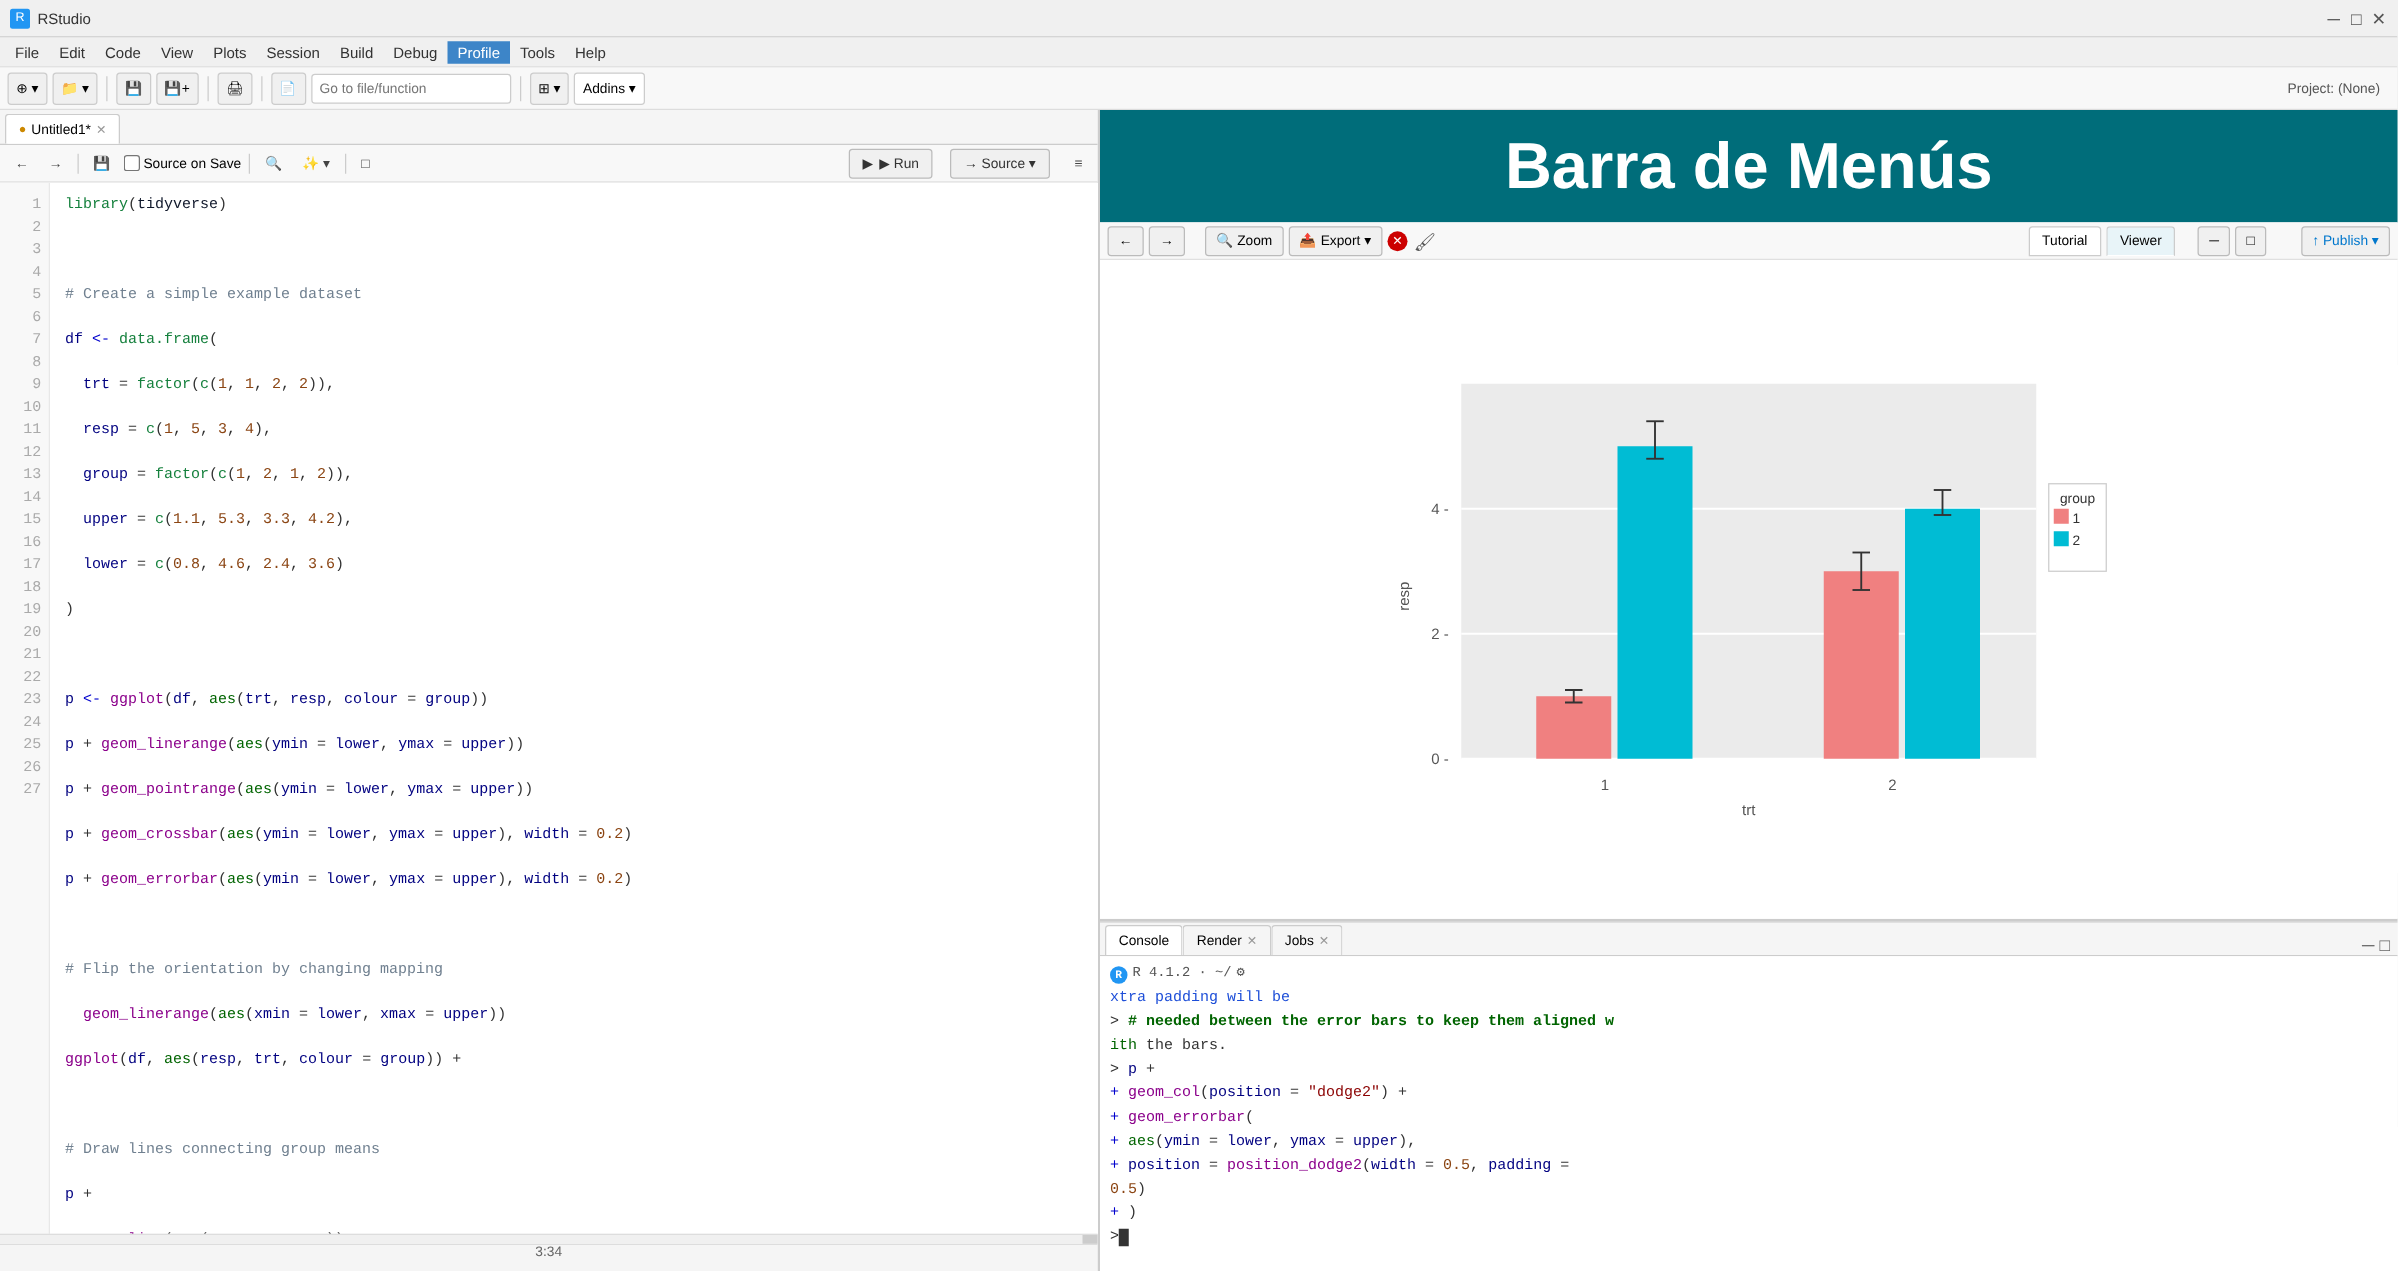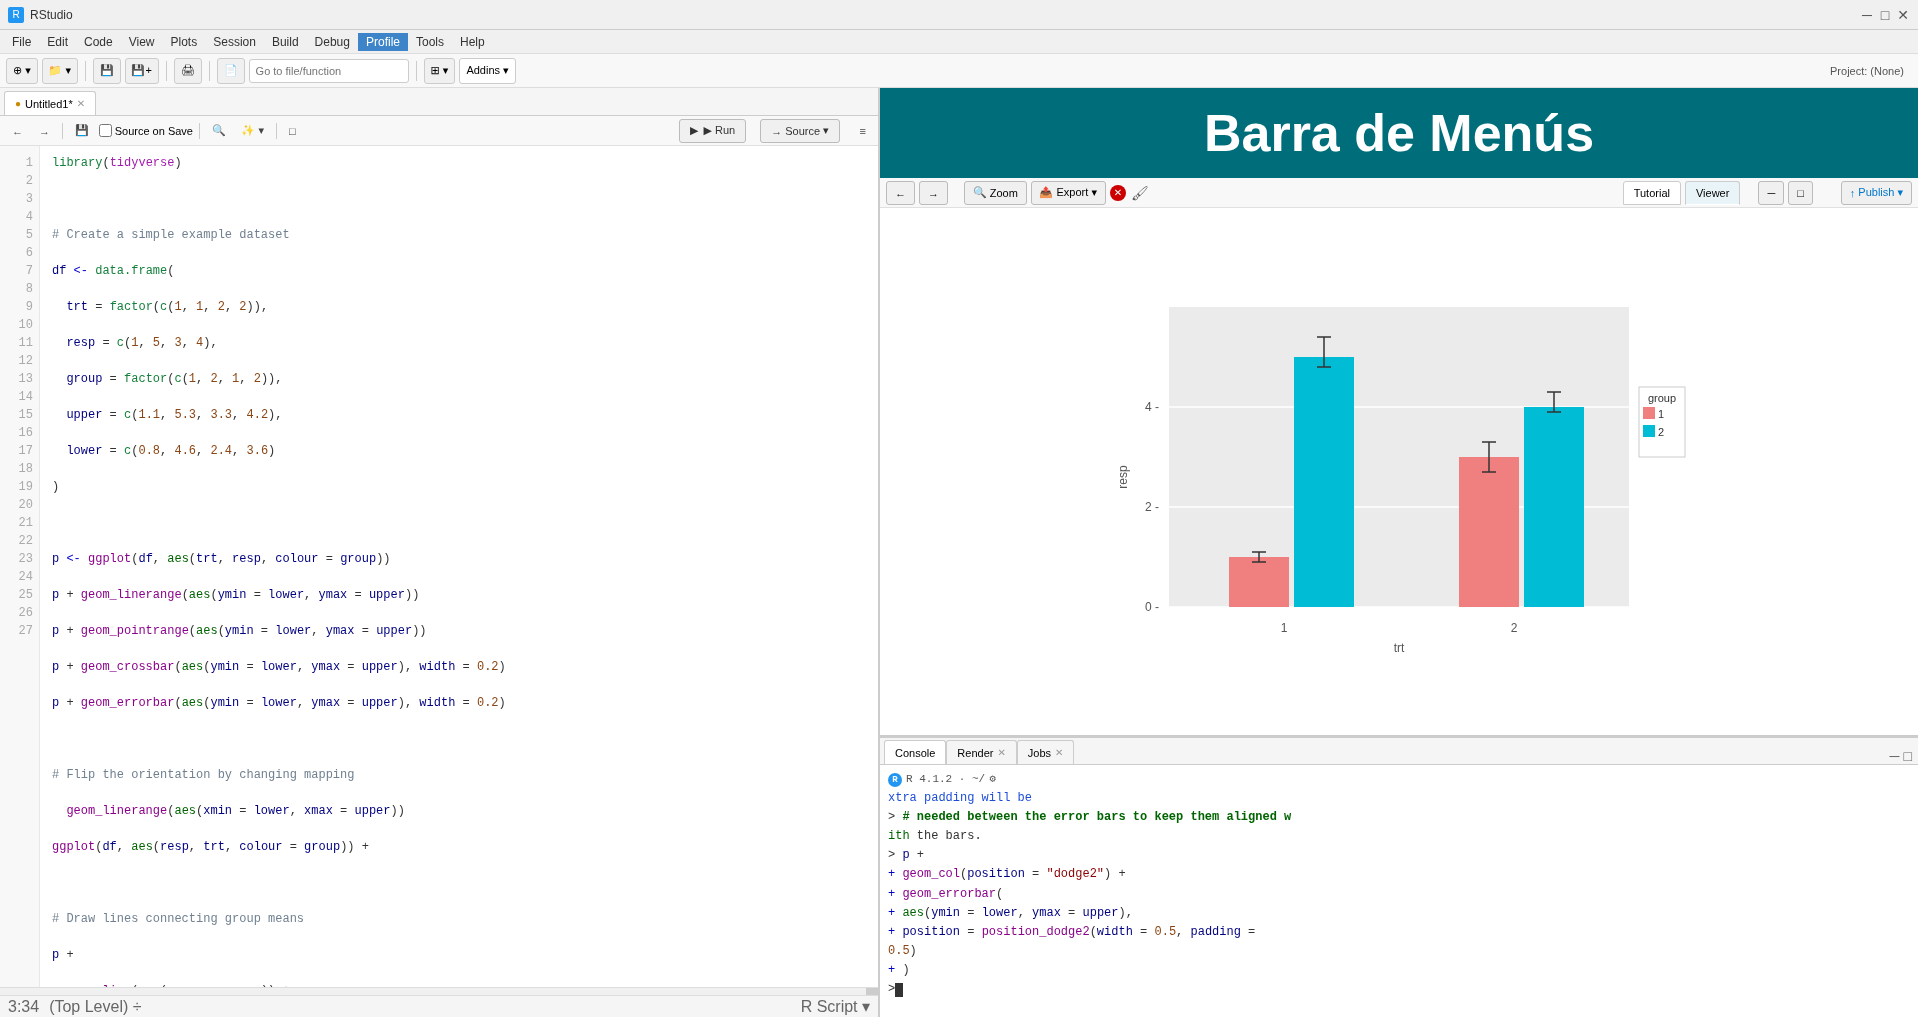--- a/index.html
+++ b/index.html
@@ -200,37 +200,38 @@
       font-size: 12px;
       line-height: 1.5;
       white-space: pre;
       color: #333;
     }
     .code-line { display: block; min-height: 18px; } 
     .fn { color: #15803d; } 
     .num { color: #8B4513; } 
     .cmt { color: #708090; }
     .var { color: #000080; }
-    .pkg { color: #a21caf; margin-top: 22px; }
+    .pkg { color: #0f172a; margin-top: 22px; }
     .fn2 { color: #8B008B; } 
     .aes-fn { color: #006400; } 
     .assign { color: #0000CD; }
 
     
     .editor-status {
       height: 22px;
       background: #f5f5f5;
       border-top: 1px solid #ddd;
       display: flex;
       align-items: center;
       padding: 0 8px;
-      font-size: 16px;
+      font-size: 11px;
       color: #666;
       gap: 10px;
       justify-content: space-between;
+      flex-direction: column;
     }
 
     
     .right-panel {
       flex: 1;
       display: flex;
       flex-direction: column;
     }
 
     

